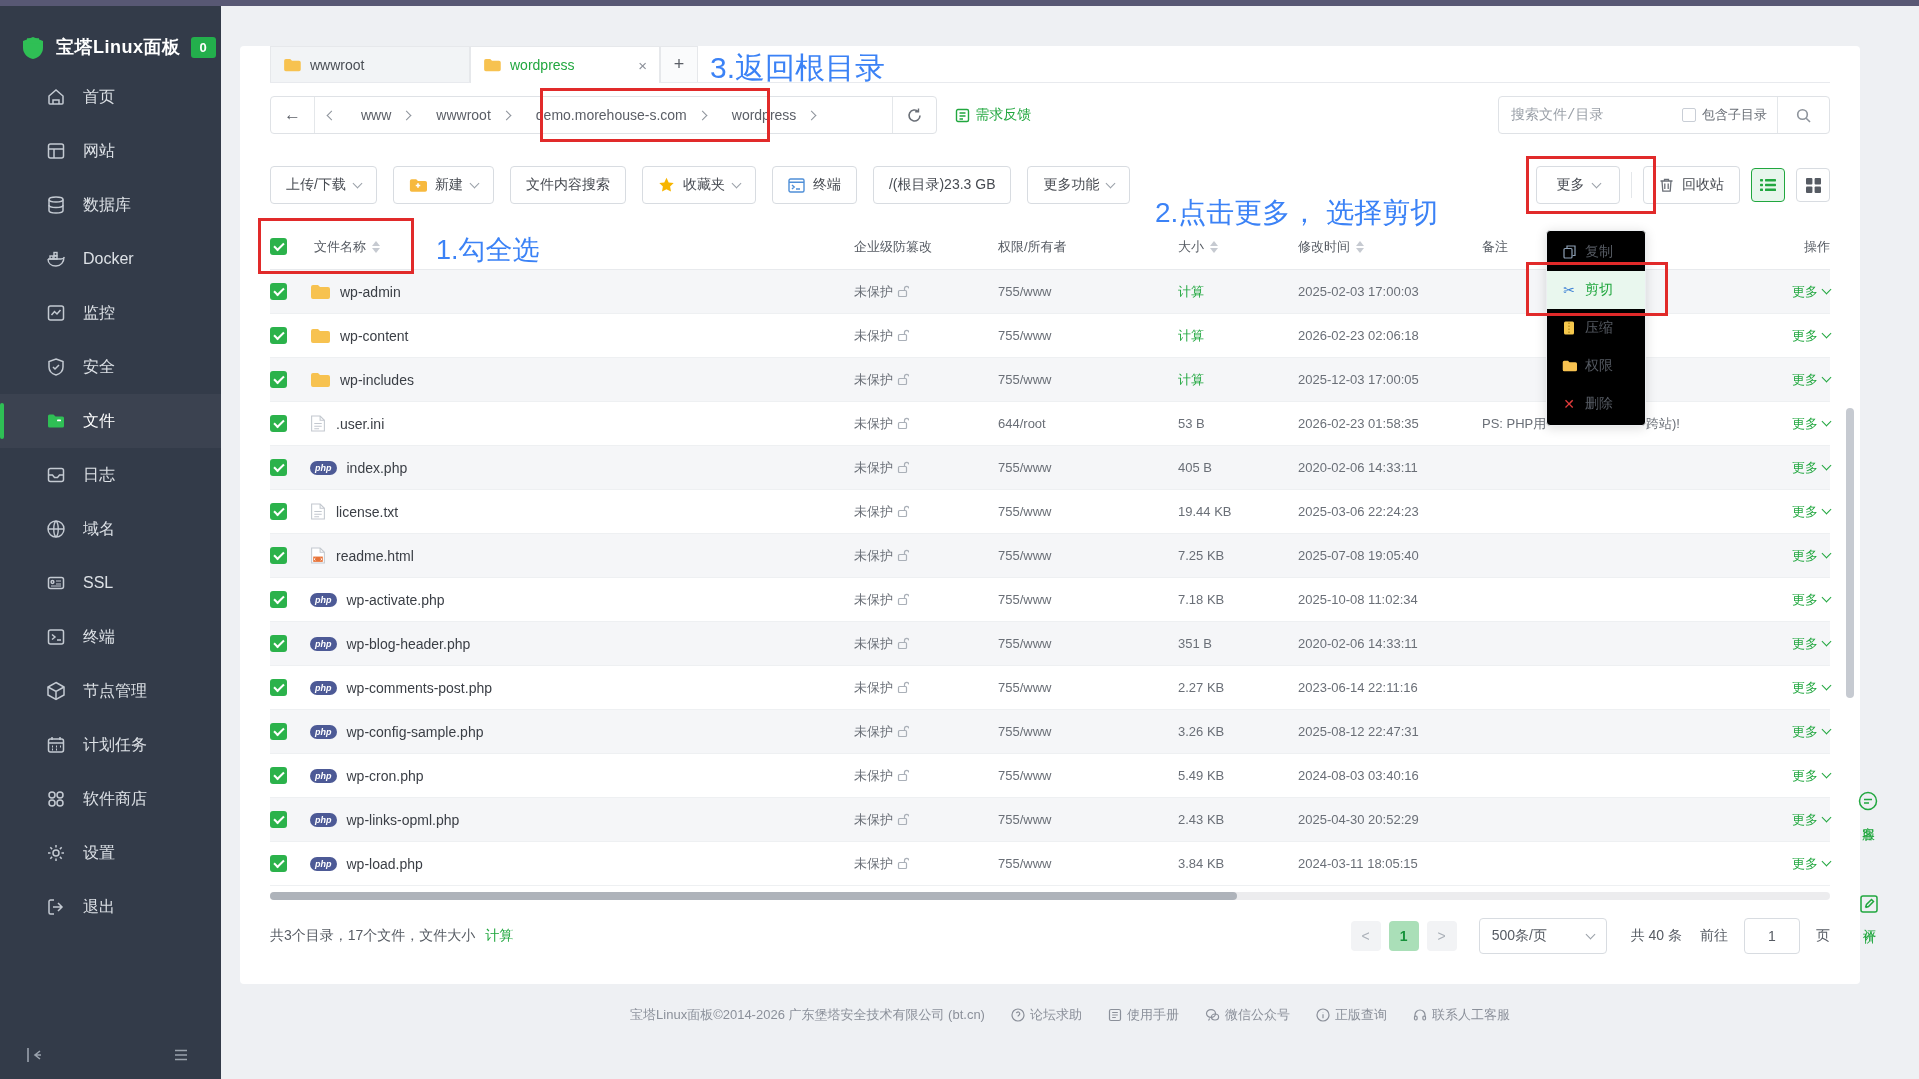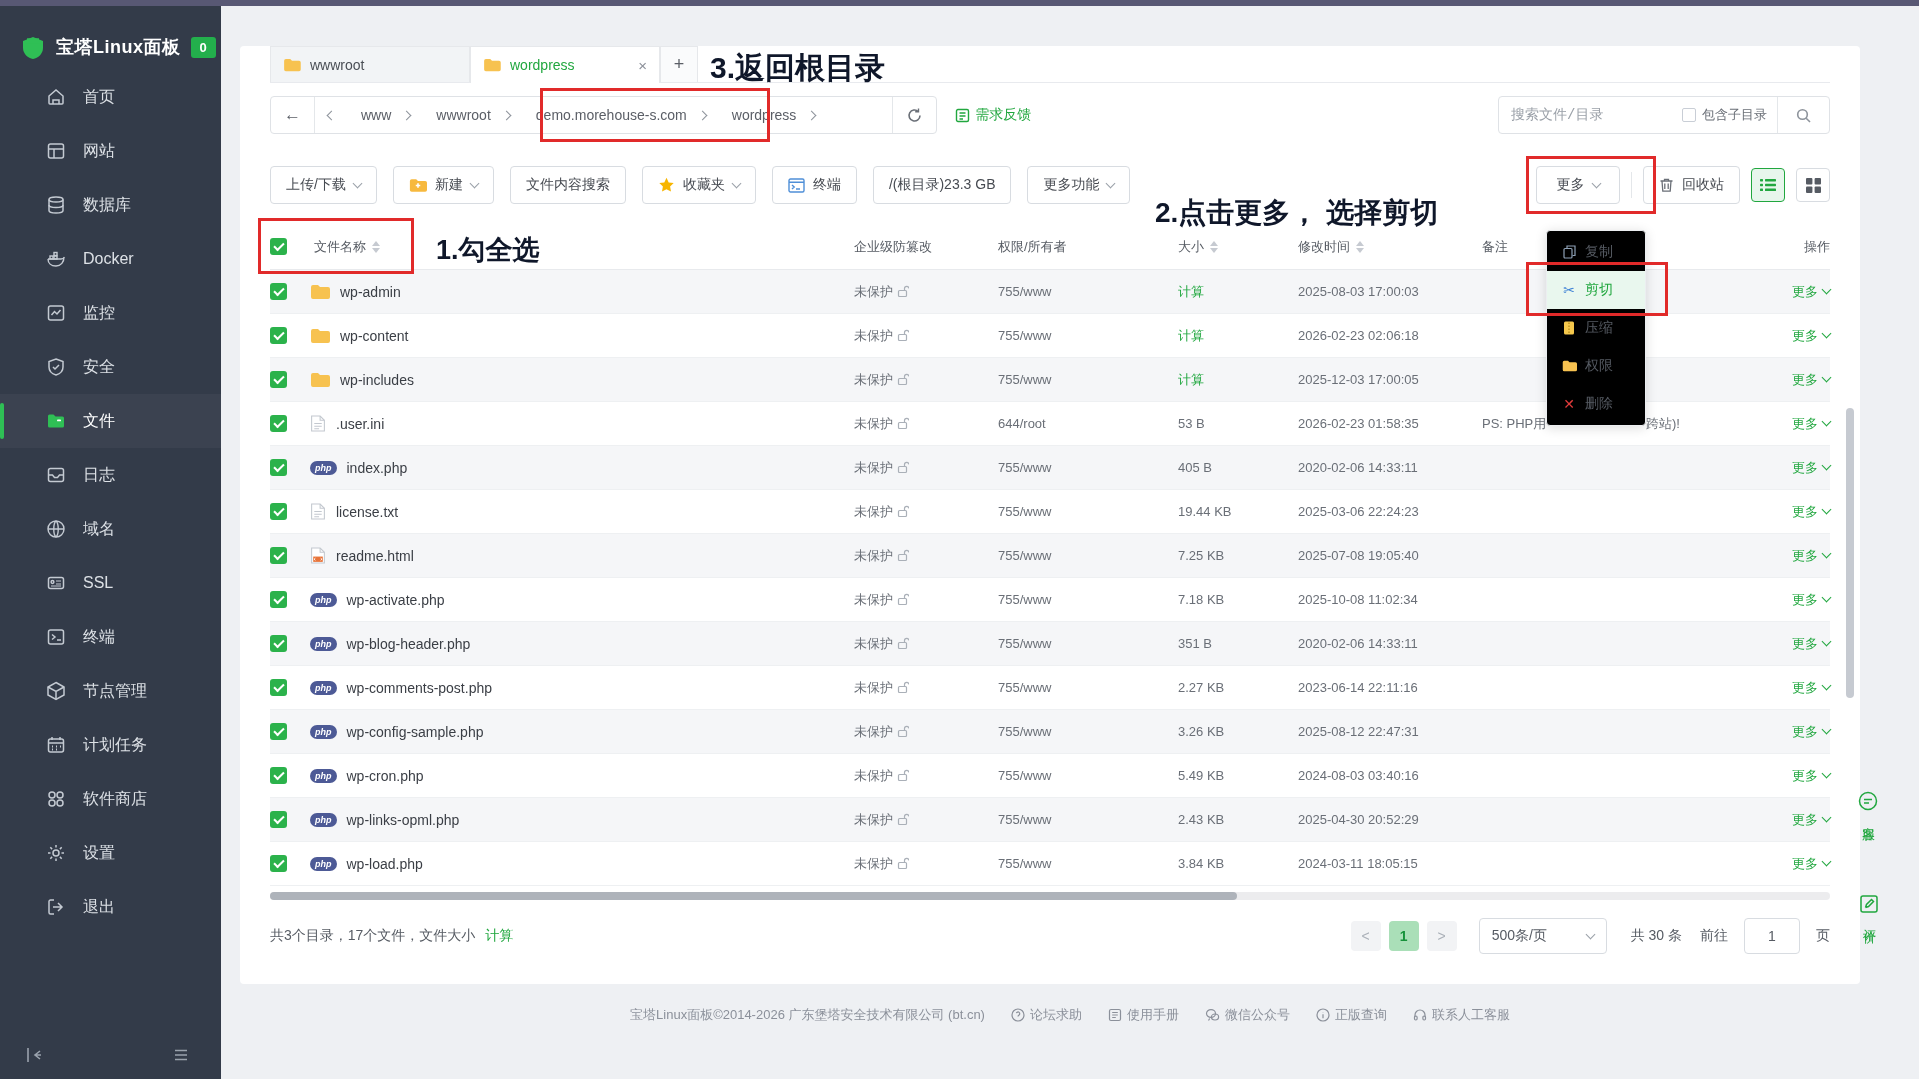--- a/index.html
+++ b/index.html
@@ -93,21 +93,21 @@
   .pg-goto-input { width:56px; height:36px; border:1px solid #d8dce1; border-radius:4px; text-align:center; font-size:14px; color:#565b63; margin:0 8px; outline:none; font-family:inherit; }
 
   
   .menu { position:absolute; left:1306px; top:184px; width:100px; background:#000000; border:1px solid #eceef1; border-radius:4px; box-shadow:0 2px 12px rgba(0,0,0,.14); z-index:30; padding:2px 0; }
   .mitem { height:38px; display:flex; align-items:center; gap:8px; padding:0 14px; font-size:14px; color:#565b63; cursor:pointer; }
   .mitem.hl { background:#e9f7ee; color:#21a73f; }
   .mi { width:16px; display:flex; justify-content:center; }
 
   
   .redbox { position:absolute; border:3px solid #e12a2a; z-index:40; pointer-events:none; }
-  .ann { position:absolute; color:#0f172a; font-weight:bold; z-index:40; white-space:nowrap; pointer-events:none; }
+  .ann { position:absolute; color:#3b82f6; font-weight:normal; z-index:40; white-space:nowrap; pointer-events:none; }
   #box-demo { left:300px; top:42px; width:230px; height:54px; }
   #box-header { left:18px; top:172px; width:156px; height:56px; }
   #box-more { left:1286px; top:110px; width:130px; height:58px; }
   #box-cut { left:1286px; top:216px; width:142px; height:54px; }
   #ann1 { left:196px; top:186px; font-size:27px; }
   #ann2 { left:915px; top:148px; font-size:28px; }
   #ann3 { left:470px; top:2px; font-size:30px; }
 
   
   .page-footer { margin-top:22px; display:flex; justify-content:center; align-items:center; gap:26px; font-size:13px; color:#8b909a; }
@@ -502,21 +502,21 @@
           </span>
         <span class="protect">
             <span>未保护</span>
             <svg width="12" height="13" viewBox="0 0 12 13" fill="none" stroke="#aab0b8" stroke-width="1.2">
               <rect x="1.5" y="5.5" width="8" height="6" rx="1"></rect>
               <path d="M7.5 5.5 V3.5 a2.2 2.2 0 0 1 4.4 0"></path>
             </svg>
           </span>
         <span>755/www</span>
         <span class="link">计算</span>
-        <span>2025-08-03 17:00:03</span>
+        <span>2025-02-03 17:00:03</span>
         <span></span>
         <span class="cell-act" style="justify-content:flex-end;">
             <span>更多</span>
             <i class="chev-d"></i>
           </span>
       </div>
       <div class="grid8 trow">
         <span class="cb"></span>
         <span class="cell-name">
             <svg width="20" height="16" viewBox="0 0 20 16">
@@ -832,21 +832,21 @@
         <span>共3个目录，17个文件，文件大小</span>
         <span class="link" style="margin-left:10px;">计算</span>
         <div class="pg">
           <span class="pg-btn">&lt;</span>
           <span class="pg-cur">1</span>
           <span class="pg-btn">&gt;</span>
           <span class="pg-select">
               <span>500条/页</span>
               <i class="chev-d"></i>
             </span>
-          <span class="pg-total">共 30 条</span>
+          <span class="pg-total">共 40 条</span>
           <span style="margin-left:10px;">前往</span>
           <input class="pg-goto-input" value="1" style="">
           <span>页</span>
         </div>
       </div>
 
       <div class="menu">
         <div class="mitem">
           <span class="mi">
               <svg width="13" height="14" viewBox="0 0 13 14" fill="none" stroke="#8ea0b5" stroke-width="1.2">

